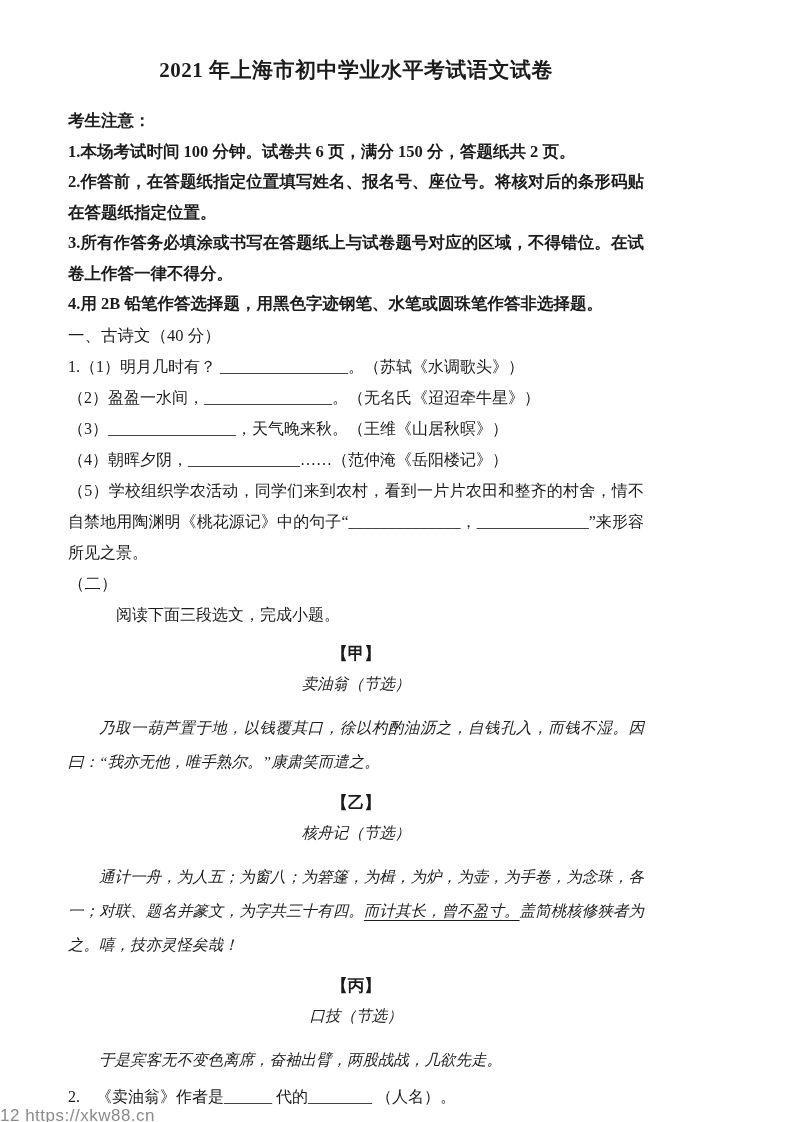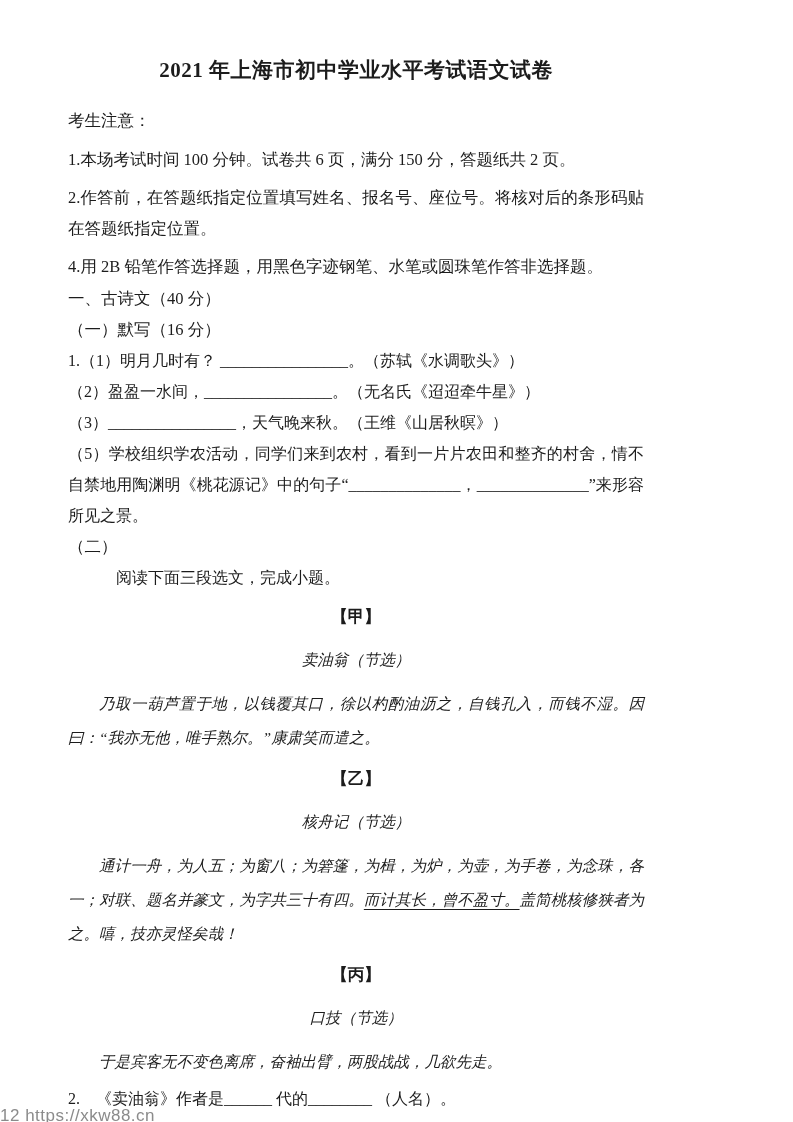--- a/index.html
+++ b/index.html
@@ -18,24 +18,23 @@
   }
   .doc-title {
     text-align: center;
     font-size: 21px;
     font-weight: bold;
     letter-spacing: 0.5px;
     margin-bottom: 22px;
   }
   .notice p {
     font-size: 16.5px;
-    font-weight: normal;
+    font-weight: bold;
     line-height: 30.5px;
     text-align: justify;
-    margin-top: 8px;
   }
   .sec-heading {
     font-size: 16.5px;
     font-weight: normal;
     line-height: 31px;
   }
   .body-line {
     font-size: 16px;
     line-height: 31px;
     text-align: justify;
@@ -51,21 +50,20 @@
     font-size: 16.5px;
     font-weight: bold;
     line-height: 30px;
     margin-top: 9px;
   }
   .passage-title {
     text-align: center;
     font-size: 15.5px;
     font-style: italic;
     line-height: 30px;
-    margin-top: 13px;
   }
   .passage-text {
     font-size: 15.5px;
     font-style: italic;
     line-height: 34px;
     text-indent: 2em;
     text-align: justify;
     margin-top: 12px;
   }
   .u { text-decoration: underline; text-underline-offset: 4px; }
@@ -92,30 +90,31 @@
 
 <div class="page">
   <div class="content">
 
     <h1 class="doc-title">2021 年上海市初中学业水平考试语文试卷</h1>
 
     <div class="notice">
       <p>考生注意：</p>
       <p>1.本场考试时间 100 分钟。试卷共 6 页，满分 150 分，答题纸共 2 页。</p>
       <p>2.作答前，在答题纸指定位置填写姓名、报名号、座位号。将核对后的条形码贴在答题纸指定位置。</p>
+      <p>3.所有作答务必填涂或书写在答题纸上与试卷题号对应的区域，不得错位。在试卷上作答一律不得分。</p>
       <p>4.用 2B 铅笔作答选择题，用黑色字迹钢笔、水笔或圆珠笔作答非选择题。</p>
     </div>
 
     <p class="sec-heading">一、古诗文（40 分）</p>
-    <p class="sec-heading">（一）默写（16 分）</p>
 
     <div class="dictation">
       <p>1.（1）明月几时有？ ________________。（苏轼《水调歌头》）</p>
       <p>（2）盈盈一水间，________________。（无名氏《迢迢牵牛星》）</p>
       <p>（3）________________，天气晚来秋。（王维《山居秋暝》）</p>
+      <p>（4）朝晖夕阴，______________……（范仲淹《岳阳楼记》）</p>
       <p>（5）学校组织学农活动，同学们来到农村，看到一片片农田和整齐的村舍，情不自禁地用陶渊明《桃花源记》中的句子“______________，______________”来形容所见之景。</p>
     </div>
 
     <p class="sec-heading">（二）</p>
     <p class="body-line">阅读下面三段选文，完成小题。</p>
 
     <div>
       <p class="passage-label">【甲】</p>
       <p class="passage-title">卖油翁（节选）</p>
       <p class="passage-text">乃取一葫芦置于地，以钱覆其口，徐以杓酌油沥之，自钱孔入，而钱不湿。因曰：“我亦无他，唯手熟尔。”康肃笑而遣之。</p>

